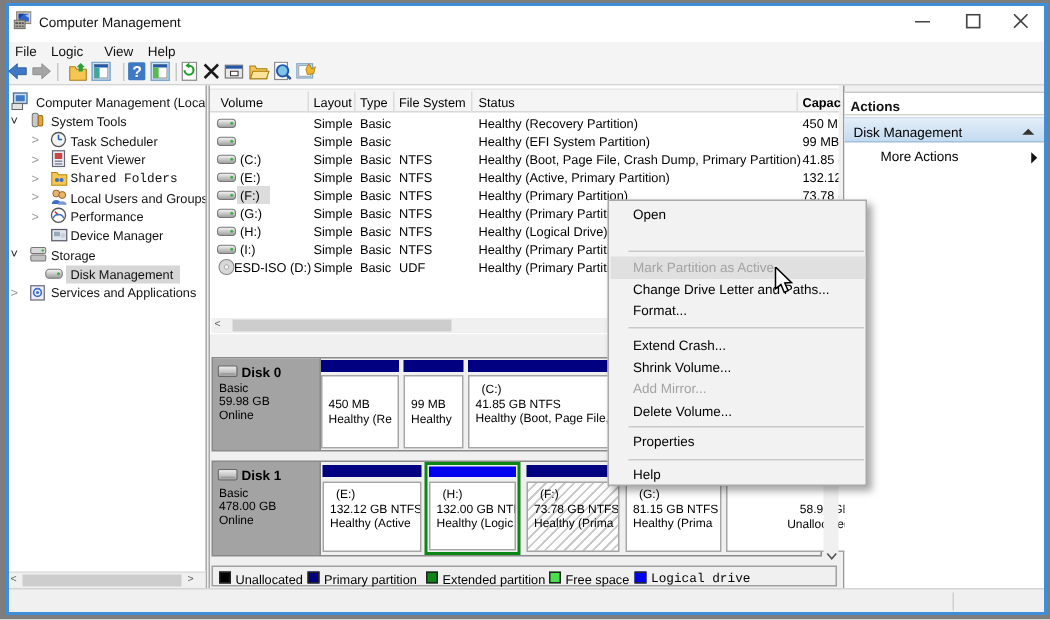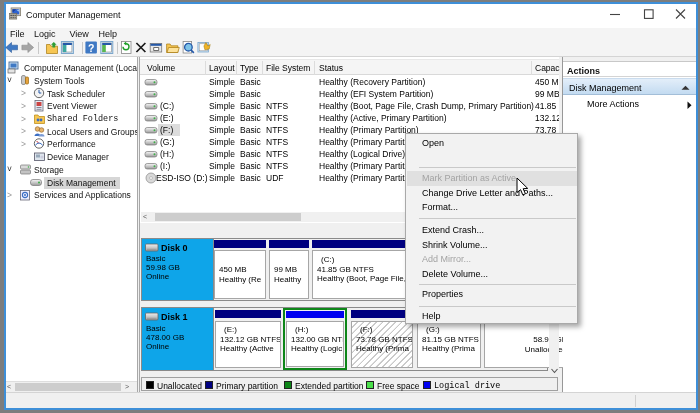--- a/index.html
+++ b/index.html
@@ -24,21 +24,21 @@
 #listpane{left:140px;top:57px;width:419px;height:166px;background:#fff;}
 #lheader{left:140px;top:59px;width:419px;height:16px;background:#f5f5f5;border-bottom:1px solid #d9d9d9;border-top:1px solid #e8e8e8;}
 .hdiv{position:absolute;top:1px;width:1px;height:14px;background:#dcdcdc;}
 .lrow{position:absolute;left:140px;width:419px;height:12px;font-size:8.5px;white-space:nowrap;overflow:hidden;}
 .lrow span{position:absolute;top:1px;}
 .c1{left:20px;} .c2{left:69px;} .c3{left:100px;} .c4{left:126px;} .c5{left:179px;} .c6{left:395px;}
 #listsb{left:141px;top:212px;width:417px;height:10px;background:#f0f0f0;}
 
 #diskpane{left:140px;top:223px;width:419px;height:169px;background:#f0f0f0;}
 .drow{position:absolute;left:141px;width:407px;border:1px solid #8a8a8a;background:#f0f0f0;}
-.dlabel{position:absolute;left:0;top:0;width:72px;height:100%;border-right:1px solid #8a8a8a;background:#0ea5e9;font-size:8px;}
+.dlabel{position:absolute;left:0;top:0;width:72px;height:100%;border-right:1px solid #8a8a8a;background:#a3a3a3;font-size:8px;}
 .bar{position:absolute;height:8px;background:#000080;}
 .pbox{position:absolute;background:#fff;border:1px solid #a6a6a6;font-size:8px;line-height:9.5px;overflow:hidden;white-space:nowrap;}
 .pbox div{padding-left:4px;}
 
 #legend{left:141px;top:377px;width:417px;height:14px;background:#f0f0f0;border:1px solid #a0a0a0;}
 .lsq{position:absolute;top:3px;width:8px;height:8px;border:1px solid #222;}
 .ltx{position:absolute;top:3px;font-size:8.5px;}
 
 #actions{left:563px;top:61px;width:133px;height:331px;background:#fff;border-top:1px solid #c8c8c8;}
 #acthead{position:absolute;left:4px;top:4px;font-weight:bold;font-size:9px;color:#111;}
@@ -177,21 +177,21 @@
   <span class="hdiv" style="left:65px"></span>
   <span class="hdiv" style="left:96px"></span>
   <span class="hdiv" style="left:122px"></span>
   <span class="hdiv" style="left:174px"></span>
   <span class="hdiv" style="left:391px"></span>
   <span style="position:absolute;left:7px;top:3px;">Volume</span>
   <span style="position:absolute;left:69px;top:3px;">Layout</span>
   <span style="position:absolute;left:100px;top:3px;">Type</span>
   <span style="position:absolute;left:126px;top:3px;">File System</span>
   <span style="position:absolute;left:179px;top:3px;">Status</span>
-  <span style="position:absolute;left:395px;top:3px;">Capac</span>
+  <span style="position:absolute;left:395px;top:3px;font-weight:bold;">Capac</span>
 </div>
 <div id="listrows">
 <div class="lrow" style="top:76px">
         <span class="c2">Simple</span>
         <span class="c3">Basic</span>
         <span class="c5">Healthy (Recovery Partition)</span>
         <span class="c6">450 M</span>
       </div>
 <div class="lrow" style="top:88px">
         <span class="c2">Simple</span>

